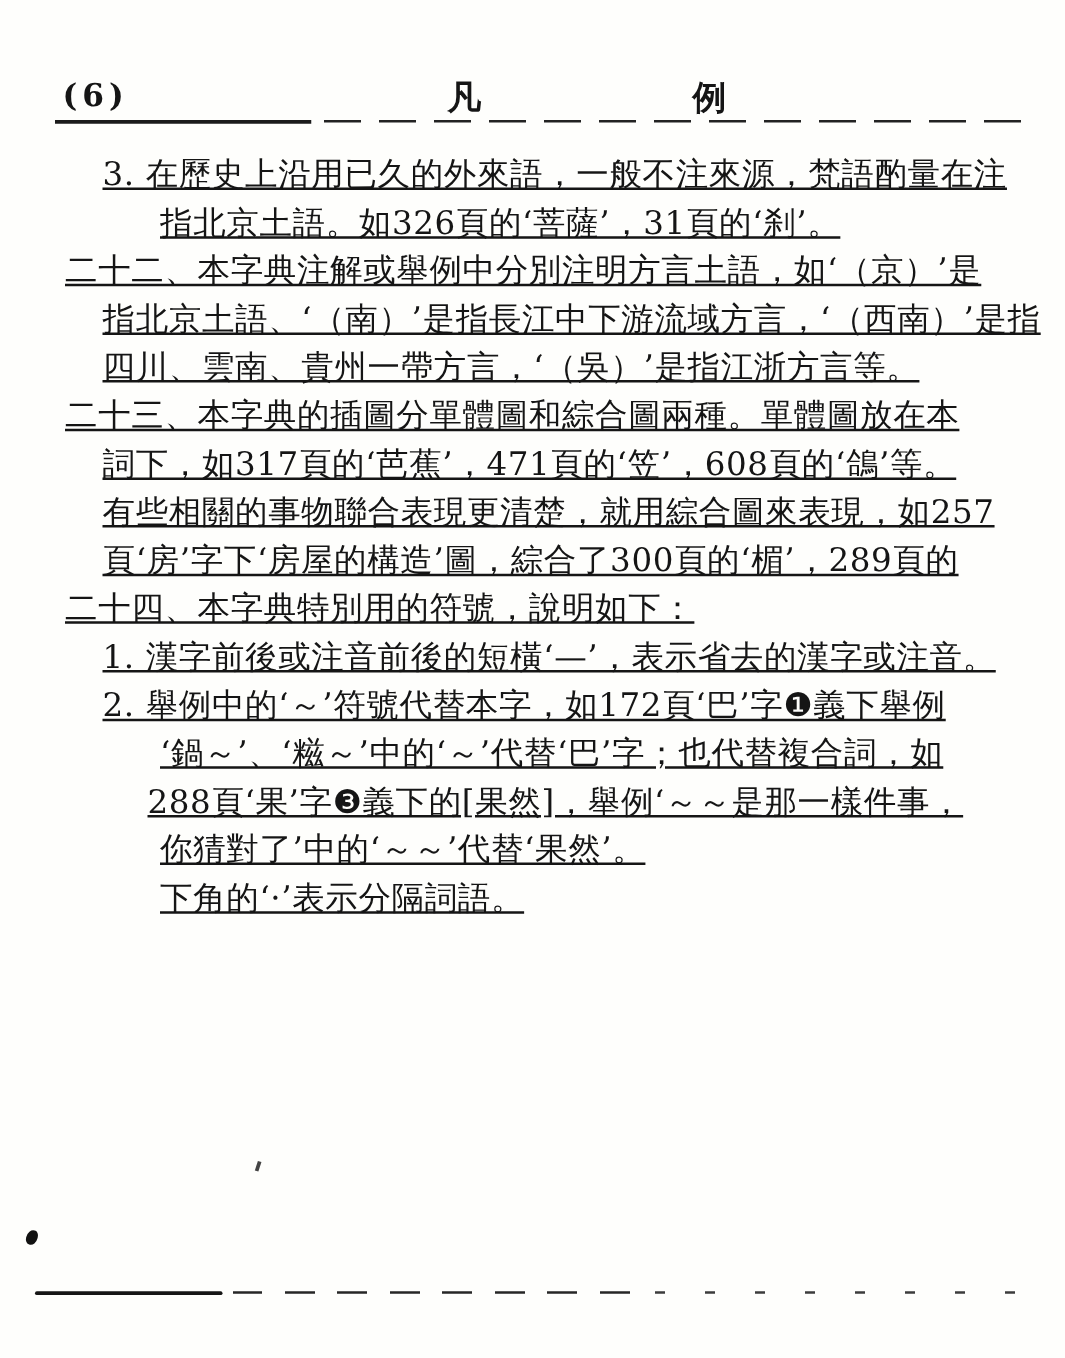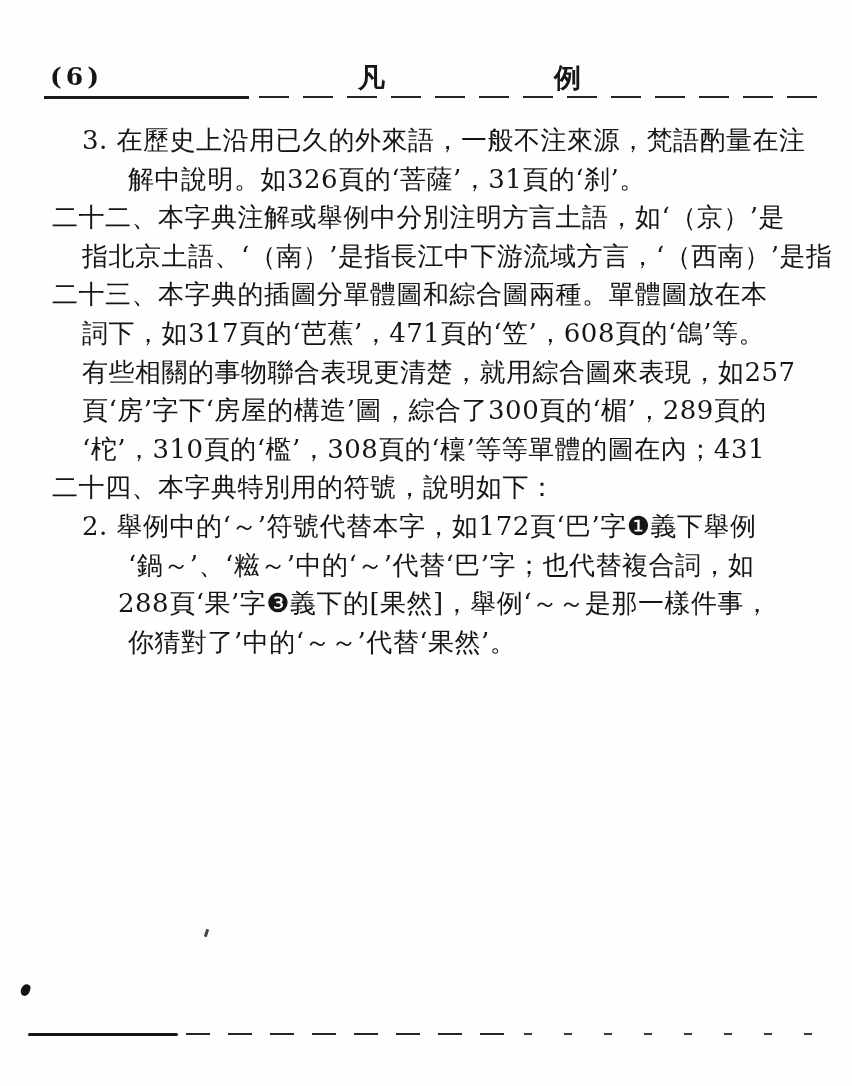--- a/index.html
+++ b/index.html
@@ -70,20 +70,21 @@
   }
   
   .content {
     position: absolute;
     top: 121px;
     left: 48px;
     width: 772px;
     font-size: 26px;
     line-height: 38.6px;
     letter-spacing: 0.5px;
+    text-decoration: underline;
   }
   .line {
     white-space: nowrap;
     height: 38.6px;
   }
   .line.top      { margin-left: 4px; }
   .line.cont-top { margin-left: 34px; }
   .line.num-sub  { margin-left: 34px; }
   .line.cont-sub { margin-left: 80px; }
   
@@ -146,33 +147,35 @@
     <span class="title-char-2">例</span>
   </div>
 
   <div class="header-rule">
     <span class="seg-solid" style="width:205px"></span>
     <span class="seg-dash"></span>
   </div>
 
   <div class="content">
     <div class="line num-sub">3. 在歷史上沿用已久的外來語，一般不注來源，梵語酌量在注</div>
-    <div class="line cont-sub">解中說明。如326頁的‘菩薩’，31頁的‘刹’。</div>
+    <div class="line cont-sub">指北京土語。如326頁的‘菩薩’，31頁的‘刹’。</div>
     <div class="line top">二十二、本字典注解或舉例中分別注明方言土語，如‘（京）’是</div>
     <div class="line cont-top">指北京土語、‘（南）’是指長江中下游流域方言，‘（西南）’是指</div>
+    <div class="line cont-top">四川、雲南、貴州一帶方言，‘（吳）’是指江浙方言等。</div>
     <div class="line top">二十三、本字典的插圖分單體圖和綜合圖兩種。單體圖放在本</div>
     <div class="line cont-top">詞下，如317頁的‘芭蕉’，471頁的‘笠’，608頁的‘鴿’等。</div>
     <div class="line cont-top">有些相關的事物聯合表現更清楚，就用綜合圖來表現，如257</div>
     <div class="line cont-top">頁‘房’字下‘房屋的構造’圖，綜合了300頁的‘楣’，289頁的</div>
-    <div class="line cont-top">‘柁’，310頁的‘檻’，308頁的‘檁’等等單體的圖在內；431</div>
     <div class="line top">二十四、本字典特別用的符號，說明如下：</div>
+    <div class="line num-sub">1. 漢字前後或注音前後的短橫‘—’，表示省去的漢字或注音。</div>
     <div class="line num-sub">2. 舉例中的‘～’符號代替本字，如172頁‘巴’字❶義下舉例</div>
     <div class="line cont-sub">‘鍋～’、‘糍～’中的‘～’代替‘巴’字；也代替複合詞，如</div>
     <div class="line cont-sub" style="margin-left:70px">288頁‘果’字❸義下的[果然]，舉例‘～～是那一樣件事，</div>
     <div class="line cont-sub">你猜對了’中的‘～～’代替‘果然’。</div>
+    <div class="line cont-sub">下角的‘·’表示分隔詞語。</div>
   </div>
 
   <span class="speck"></span>
   <span class="ink-blob"></span>
 
   <div class="bottom-rule">
     <span class="b-solid"></span>
     <span class="b-dash-1"></span>
     <span class="b-dash-2"></span>
   </div>

